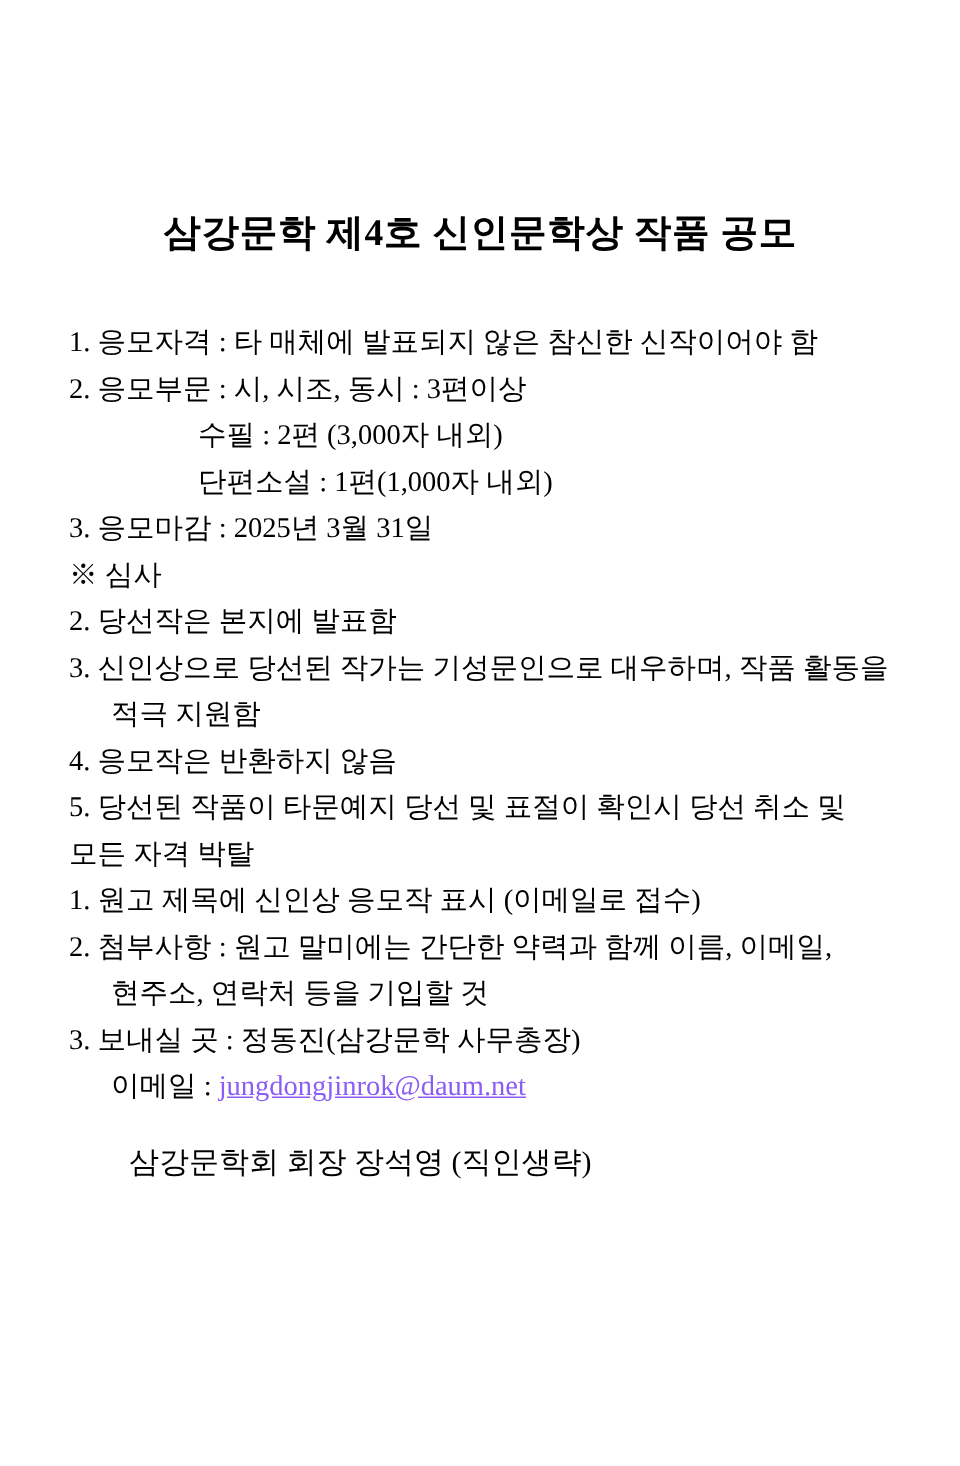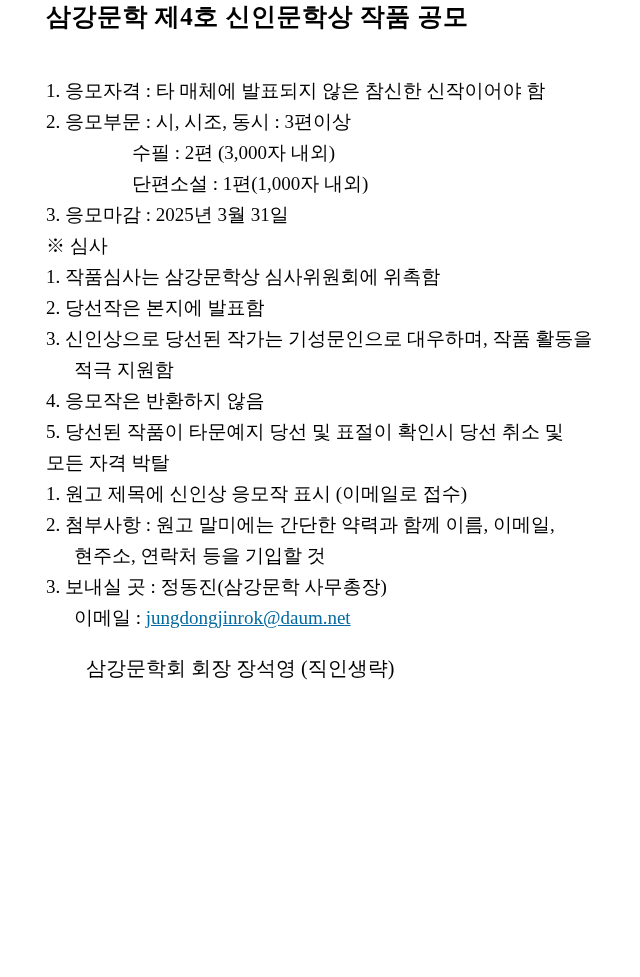--- a/index.html
+++ b/index.html
@@ -16,24 +16,26 @@
     overflow: hidden;
   }
   .page {
     width: 640px;
     height: 977px;
     box-sizing: border-box;
     padding: 0 46px;
     background: #ffffff;
   }
   .doc-title {
+    text-align: center;
     font-size: 25px;
     font-weight: 700;
     letter-spacing: 0.5px;
     margin: 0;
+    padding-top: 138px;
     padding-bottom: 0;
     white-space: nowrap;
   }
   .body-block {
     margin-top: 42px;
     font-size: 19px;
     line-height: 31px;
   }
   .line {
     white-space: pre-wrap;
@@ -46,21 +48,21 @@
     padding-left: 28px;
   }
   .line.tight {
     padding-left: 0;
   }
   .email-line {
     padding-left: 28px;
     white-space: pre-wrap;
   }
   .email-link {
-    color: #0369a1;
+    color: #8b5cf6;
     text-decoration: underline;
   }
   .signature {
     margin-top: 20px;
     padding-left: 40px;
     font-size: 20px;
     line-height: 30px;
     white-space: pre-wrap;
   }
 </style>
@@ -73,21 +75,20 @@
 
   <div class="body-block">
 
     <div class="line">1. 응모자격 : 타 매체에 발표되지 않은 참신한 신작이어야 함</div>
     <div class="line">2. 응모부문 : 시, 시조, 동시 : 3편이상</div>
     <div class="line indent-1">수필 : 2편 (3,000자 내외)</div>
     <div class="line indent-1">단편소설 : 1편(1,000자 내외)</div>
     <div class="line">3. 응모마감 : 2025년 3월 31일</div>
 
     <div class="line">※ 심사</div>
-    <div class="line">1. 작품심사는 삼강문학상 심사위원회에 위촉함</div>
     <div class="line">2. 당선작은 본지에 발표함</div>
     <div class="line">3. 신인상으로 당선된 작가는 기성문인으로 대우하며, 작품 활동을</div>
     <div class="line indent-2">적극 지원함</div>
     <div class="line">4. 응모작은 반환하지 않음</div>
     <div class="line">5. 당선된 작품이 타문예지 당선 및 표절이 확인시 당선 취소 및</div>
     <div class="line tight">모든 자격 박탈</div>
 
     <div class="line">1. 원고 제목에 신인상 응모작 표시 (이메일로 접수)</div>
     <div class="line">2. 첨부사항 : 원고 말미에는 간단한 약력과 함께 이름, 이메일,</div>
     <div class="line indent-2">현주소, 연락처 등을 기입할 것</div>

